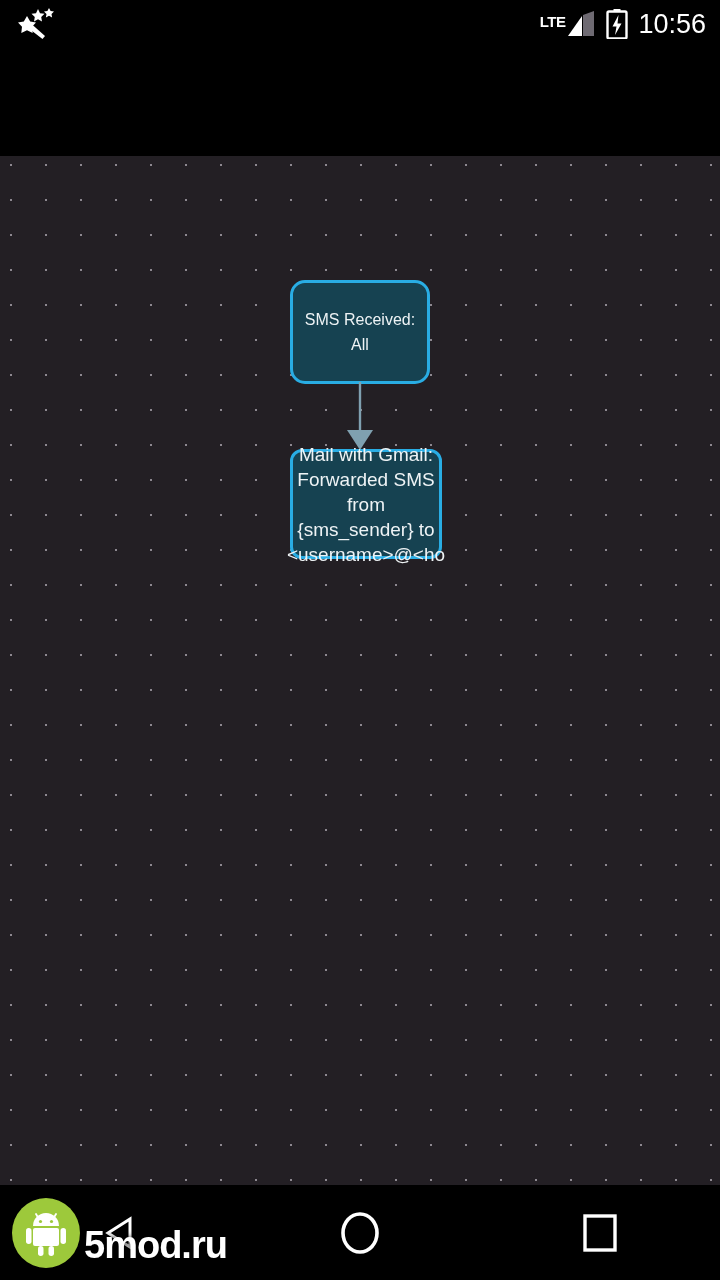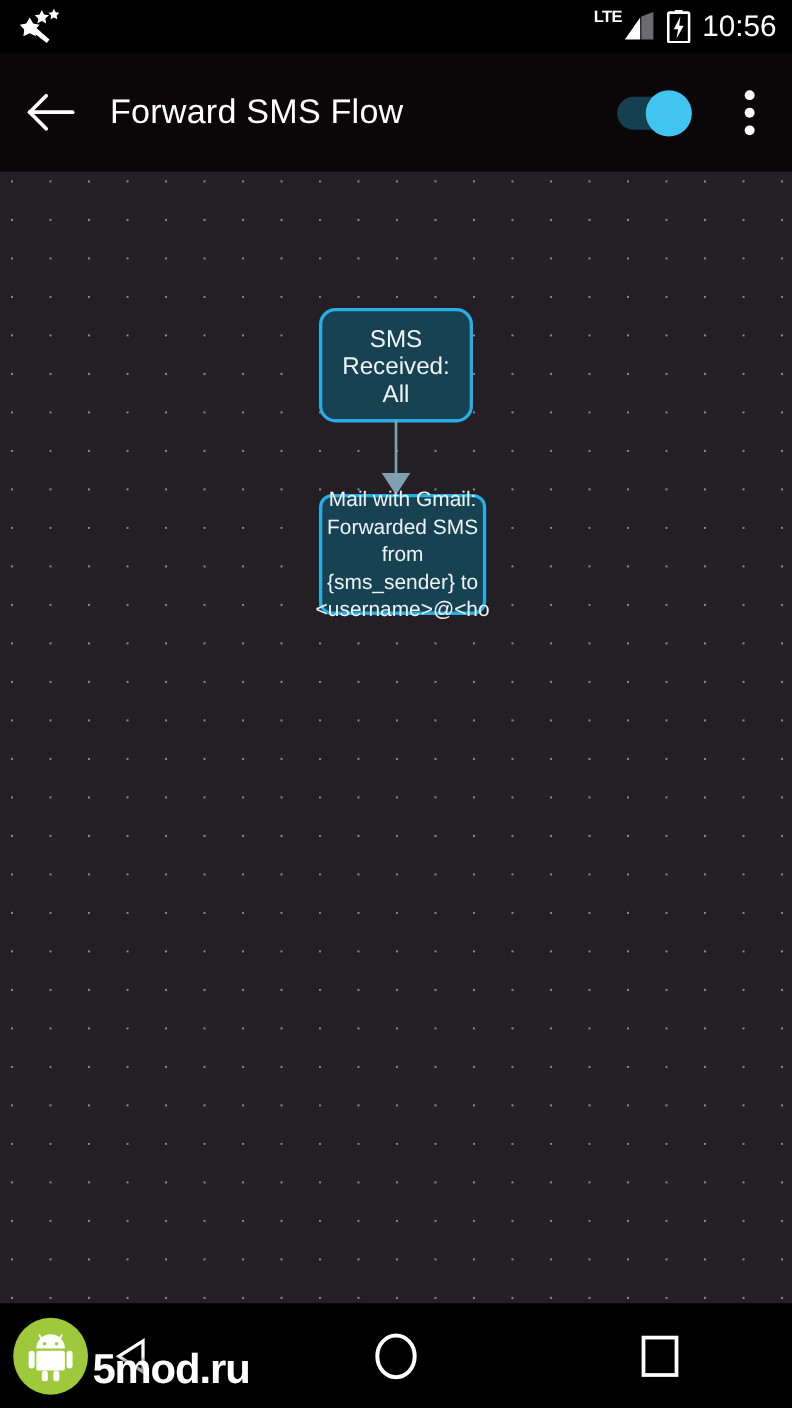--- a/index.html
+++ b/index.html
@@ -24,21 +24,21 @@
     background:#000;
     display:flex; align-items:center;
     padding:0 14px 0 14px;
   }
   .status-left { display:flex; align-items:center; gap:8px; }
   .status-right {
     margin-left:auto;
     display:flex; align-items:center; gap:10px;
   }
   .wand-icon { width:44px; height:34px; display:block; }
-  .lte-block { display:flex; align-items:center; gap:1px; }
+  .lte-block { display:flex; align-items:flex-end; gap:1px; }
   .lte-text {
     color:#fff; font-size:15px; font-weight:bold;
     letter-spacing:-0.5px; line-height:1;
     transform:translateY(-9px);
   }
   .signal-icon { width:30px; height:28px; display:block; }
   .battery-icon { width:22px; height:30px; display:block; }
   .clock {
     color:#fff; font-size:27px; line-height:1;
     letter-spacing:0px;
@@ -119,21 +119,21 @@
     text-align:center;
     padding:0 6px;
     white-space:pre-line;
   }
 
   #node-trigger {
     left:290px; top:124px;
     width:140px; height:104px;
     border-radius:15px;
   }
-  #node-trigger .node-label { font-size:22px; }
+  #node-trigger .node-label { font-size:16px; }
 
   #node-action {
     left:290px; top:293px;
     width:152px; height:110px;
     border-radius:12px;
   }
   #node-action .node-label { font-size:19px; line-height:25px; }
 
   #connector {
     position:absolute;
@@ -214,43 +214,20 @@
           <rect x="7.5" y="0" width="7" height="2.5" fill="#ffffff"></rect>
           <rect x="1.5" y="2.5" width="19" height="27" rx="1.5" fill="none" stroke="#ffffff" stroke-width="2.4"></rect>
           <polygon fill="#ffffff" points="12.5,6 6.5,17.5 10.5,17.5 9,26 15.5,14.5 11.5,14.5"></polygon>
         </svg>
       </span>
 
       <span class="clock">10:56</span>
     </div>
   </div>
 
-  <div id="app-bar">
-    <div id="back-button">
-      <svg class="back-arrow" viewBox="0 0 46 36">
-        <line x1="4" y1="18" x2="43" y2="18" stroke="#ffffff" stroke-width="3.4" stroke-linecap="round"></line>
-        <polyline points="19,3 4,18 19,33" fill="none" stroke="#ffffff" stroke-width="3.4" stroke-linecap="round" stroke-linejoin="round"></polyline>
-      </svg>
-    </div>
-
-    <div id="app-title">Forward SMS Flow</div>
-
-    <div id="flow-toggle">
-      <div class="switch-wrap">
-        <div class="switch-track"></div>
-        <div class="switch-thumb"></div>
-      </div>
-    </div>
-
-    <div id="overflow-menu">
-      <span class="dot"></span>
-      <span class="dot"></span>
-      <span class="dot"></span>
-    </div>
-  </div>
 
   <div id="flow-canvas">
 
     <div class="node" id="node-trigger">
       <span class="node-label">SMS Received: All</span>
     </div>
 
     <svg id="connector" viewBox="0 0 60 72">
       <line x1="30" y1="0" x2="30" y2="50" stroke="#7fa0b0" stroke-width="2.4"></line>
       <polygon points="17,48 43,48 30,68" fill="#7fa0b0"></polygon>

